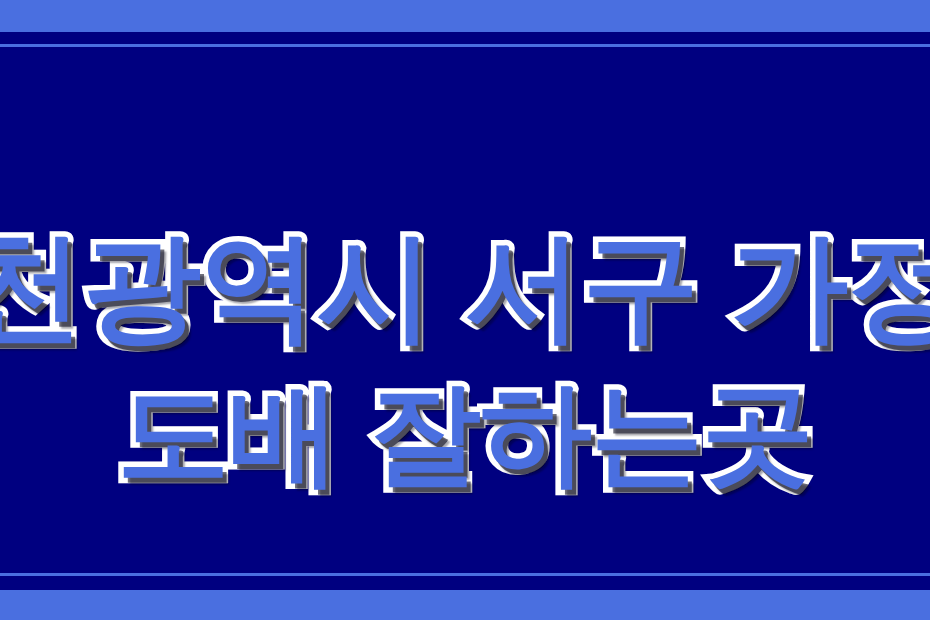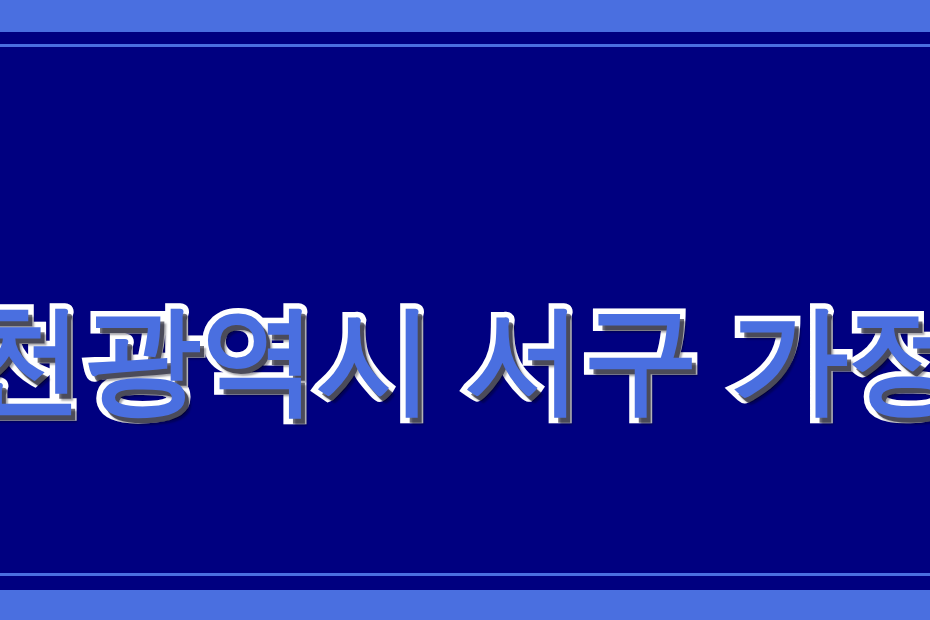--- a/index.html
+++ b/index.html
@@ -80,19 +80,20 @@
 <body>
 
 <div class="canvas">
 
   <div class="band band-top"></div>
 
   <div class="rule rule-top"></div>
 
   <div class="stage">
     <div class="headline line-1">인천광역시 서구 가정동</div>
+    <div class="headline line-2">도배 잘하는곳</div>
   </div>
 
   <div class="rule rule-bottom"></div>
 
   <div class="band band-bottom"></div>
 
 </div>
 
 </body></html>

